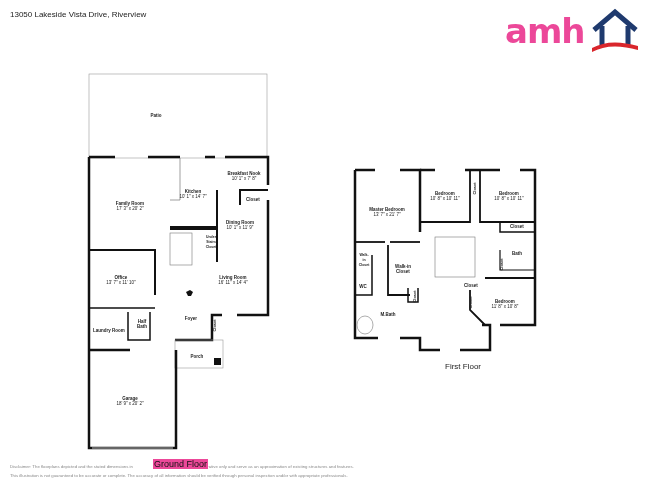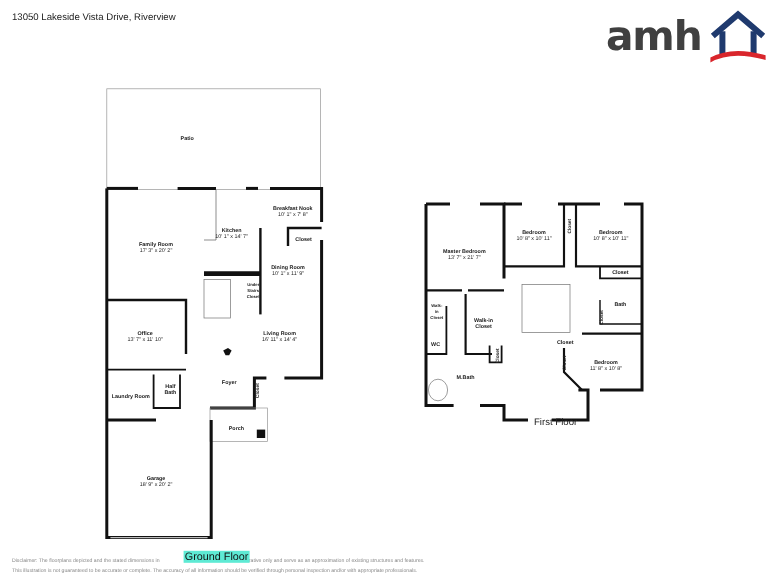--- a/index.html
+++ b/index.html
@@ -1,26 +1,26 @@
 <!DOCTYPE html>
 <html><head>
 <meta charset="utf-8">
 <style>
   html,body{margin:0;padding:0;background:#fff;}
   body{width:650px;height:488px;position:relative;overflow:hidden;font-family:"Liberation Sans",sans-serif;color:#222;}
   .title{position:absolute;left:10px;top:10px;font-size:8px;color:#222;}
   .logo{position:absolute;left:505px;top:8px;width:135px;height:45px;}
-  .logo-text{position:absolute;left:0;top:6px;font-size:34px;font-weight:bold;color:#404040;letter-spacing:-1px;font-family:"DejaVu Sans",sans-serif;line-height:34px;}
+  .logo-text{position:absolute;left:0;top:6px;font-size:34px;font-weight:bold;color:#ec4899;letter-spacing:-1px;font-family:"DejaVu Sans",sans-serif;line-height:34px;}
   .plan{position:absolute;left:0;top:0;width:650px;height:488px;}
   .lbl{position:absolute;font-size:4.5px;text-align:center;color:#222;line-height:5px;white-space:nowrap;transform:translateX(-50%);}
   .lbl .nm{font-weight:bold;display:block;}
   .lbl .dm{display:block;}
   .floor-label{position:absolute;font-size:8px;color:#222;transform:translateX(-50%);}
   .footer{position:absolute;left:10px;top:462px;font-size:4.3px;color:#888;line-height:9px;white-space:nowrap;}
-  .ground-label{position:absolute;left:153px;top:459px;font-size:9px;color:#111;background:#5eead4;padding:0 1px;}
+  .ground-label{position:absolute;left:153px;top:459px;font-size:9px;color:#111;background:#ec4899;padding:0 1px;}
   .vlbl{position:absolute;font-size:4px;font-weight:bold;transform:rotate(-90deg);transform-origin:center;white-space:nowrap;}
 </style>
 </head>
 <body>
 
 <div class="title">13050 Lakeside Vista Drive, Riverview</div>
 
 <div class="logo">
   <span class="logo-text">amh</span>
   <svg style="position:absolute;left:85px;top:0;" width="50" height="45" viewBox="0 0 50 45">
@@ -179,19 +179,19 @@
 <div class="vlbl" style="left:495px;top:262px;">Closet</div>
 <div class="lbl" style="left:471px;top:283px;">
   <span class="nm">Closet</span>
 </div>
 <div class="vlbl" style="left:464px;top:300px;">Closet</div>
 <div class="lbl" style="left:505px;top:299px;">
   <span class="nm">Bedroom</span>
   <span class="dm">11' 8" x 10' 8"</span>
 </div>
 
-<div class="floor-label" style="left:446px;top:347px;padding-left:34px;">First Floor</div>
+<div class="floor-label" style="left:446px;top:362px;padding-left:34px;">First Floor</div>
 
 <div class="footer">
   <div><span>Disclaimer: The floorplans depicted and the stated dimensions in</span> <span style="display:inline-block;width:56px;"></span> <span>are illustrative only and serve as an approximation of existing structures and features.</span></div>
   <div>This illustration is not guaranteed to be accurate or complete. The accuracy of all information should be verified through personal inspection and/or with appropriate professionals.</div>
 </div>
 <div class="ground-label">Ground Floor</div>
 
 </body></html>

